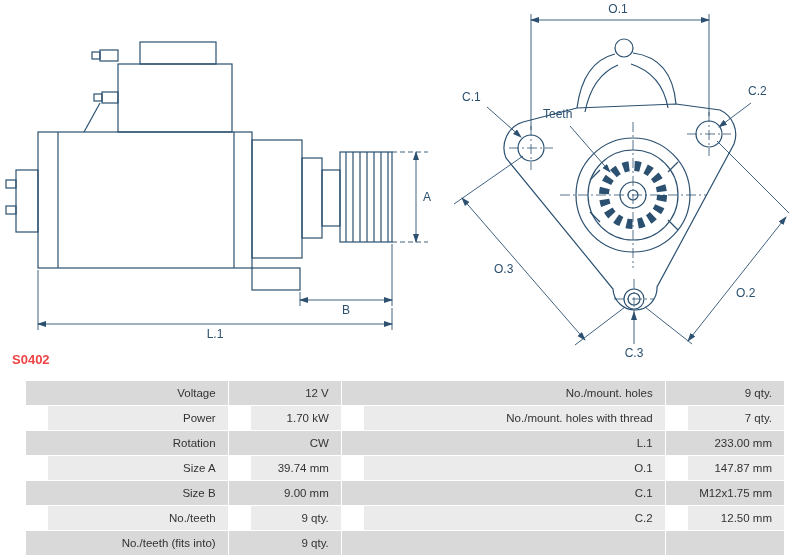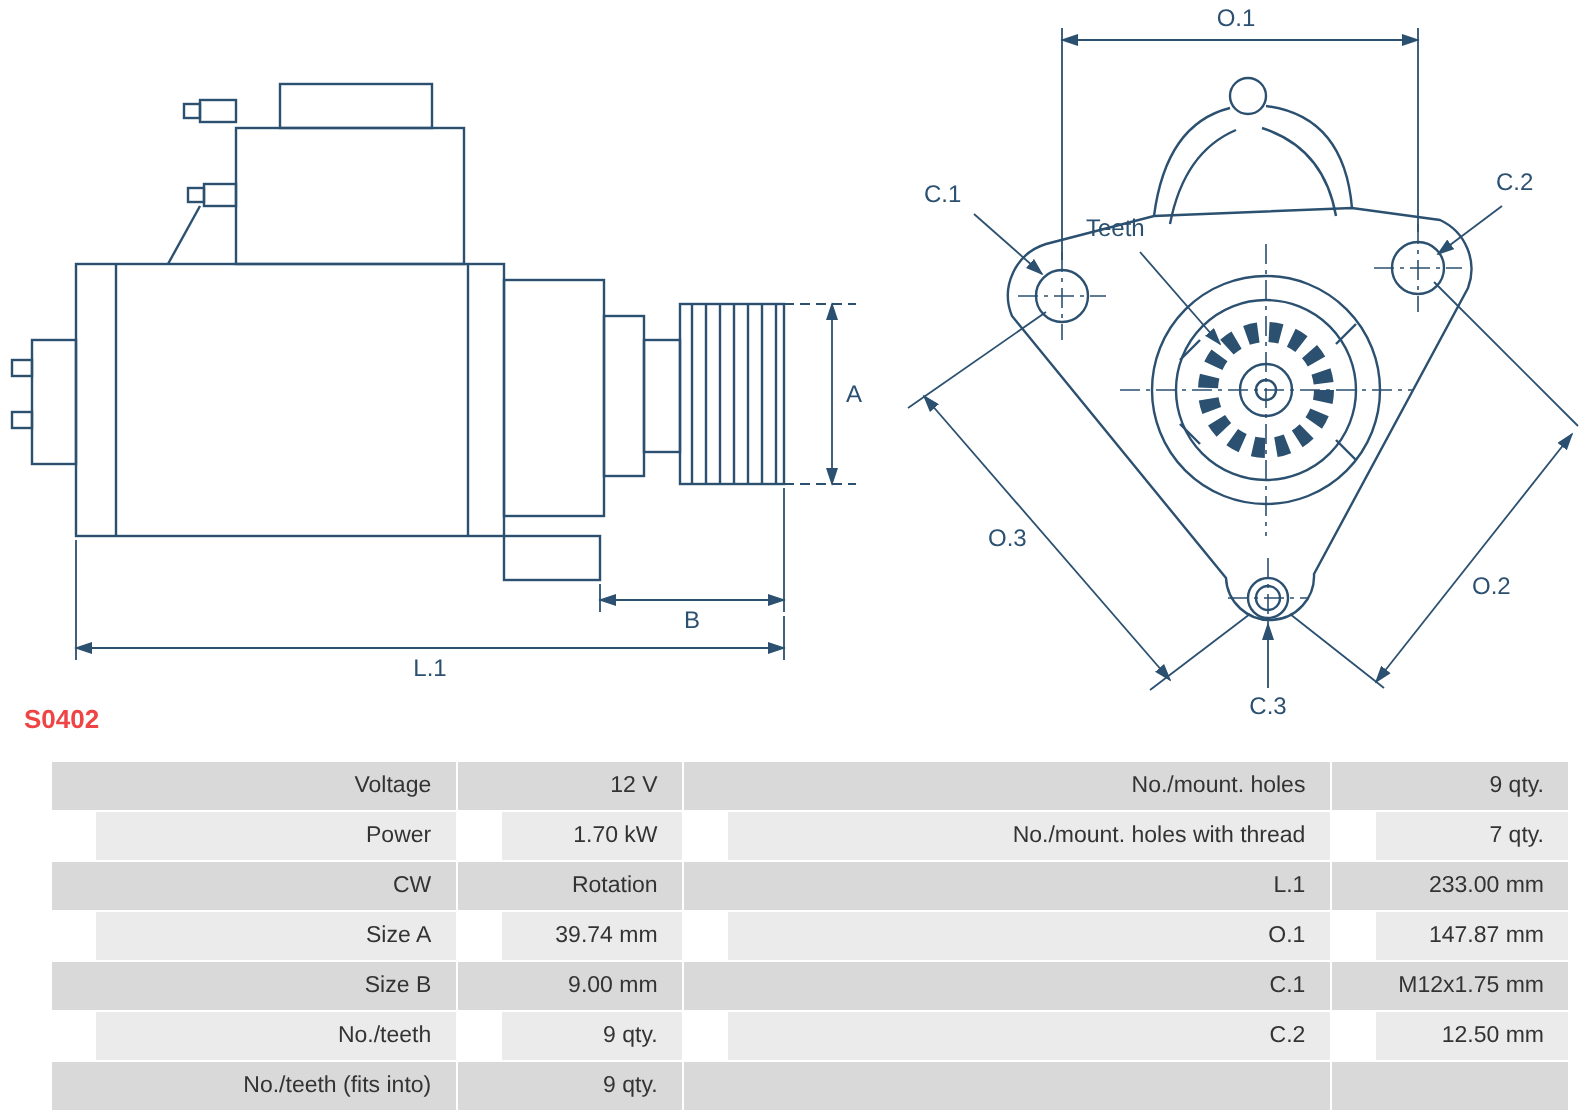--- a/index.html
+++ b/index.html
@@ -166,22 +166,22 @@
   <div class="cell r0">Voltage</div>
   <div class="cell r0">12 V</div>
   <div class="cell r0">No./mount. holes</div>
   <div class="cell r0">9 qty.</div>
 
   <div class="cell r1">Power</div>
   <div class="cell r1">1.70 kW</div>
   <div class="cell r1">No./mount. holes with thread</div>
   <div class="cell r1">7 qty.</div>
 
+  <div class="cell r0">Rotation</div>
   <div class="cell r0">CW</div>
-  <div class="cell r0">Rotation</div>
   <div class="cell r0">L.1</div>
   <div class="cell r0">233.00 mm</div>
 
   <div class="cell r1">Size A</div>
   <div class="cell r1">39.74 mm</div>
   <div class="cell r1">O.1</div>
   <div class="cell r1">147.87 mm</div>
 
   <div class="cell r0">Size B</div>
   <div class="cell r0">9.00 mm</div>

